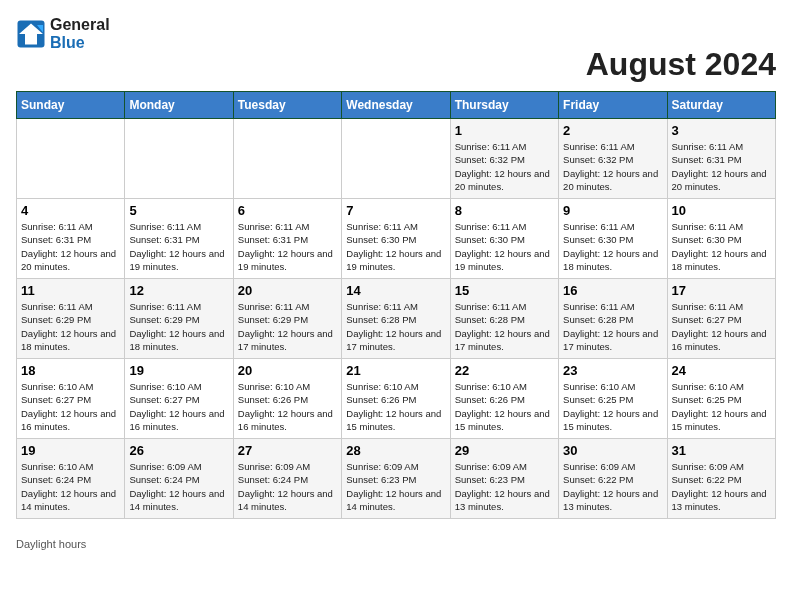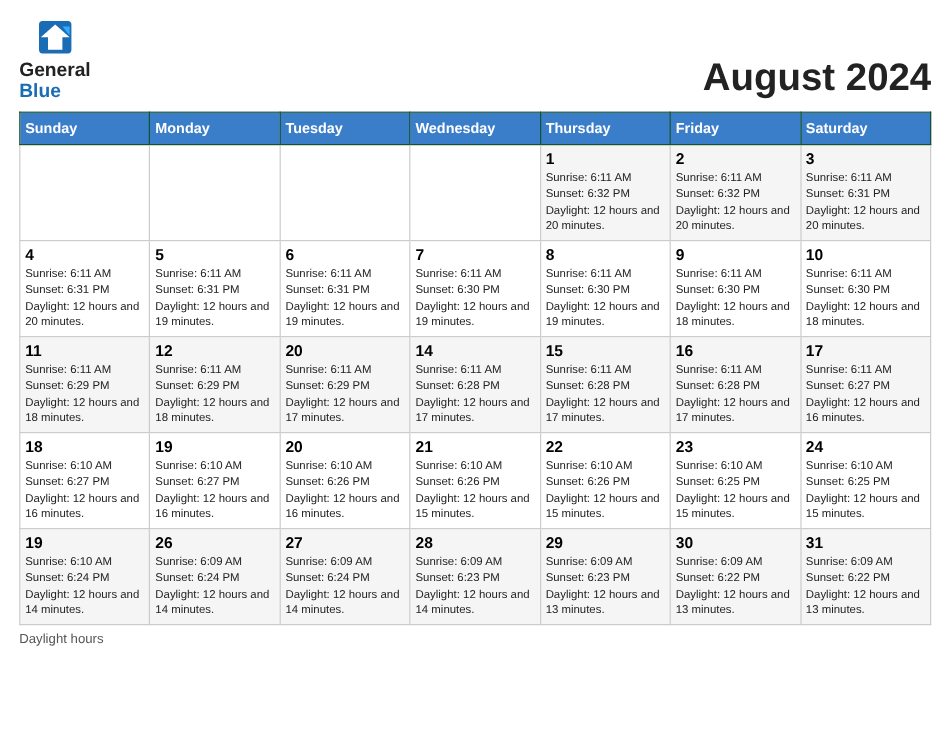--- a/index.html
+++ b/index.html
@@ -13,21 +13,20 @@
     .header {
       display: flex;
       justify-content: space-between;
       align-items: flex-start;
       margin-bottom: 8px;
     }
     .logo {
       display: flex;
       align-items: center;
       gap: 4px;
-      flex-direction: column;
     }
     .logo-text {
       font-size: 16px;
       font-weight: bold;
       color: #222;
       line-height: 1.1;
     }
     .logo-icon {
       width: 30px;
       height: 30px;
@@ -82,21 +81,21 @@
       display: block;
       margin-bottom: 2px;
     }
     .day-info {
       font-size: 9.5px;
       color: #222;
       line-height: 1.4;
     }
     .empty { background: #fff !important; }
     .footer {
-      margin-top: 6px;
+      margin-top: 19px;
       font-size: 11px;
       color: #555;
       text-align: left;
     }
   </style>
 </head>
 <body>
 
 <div class="header">
   <div class="logo">

